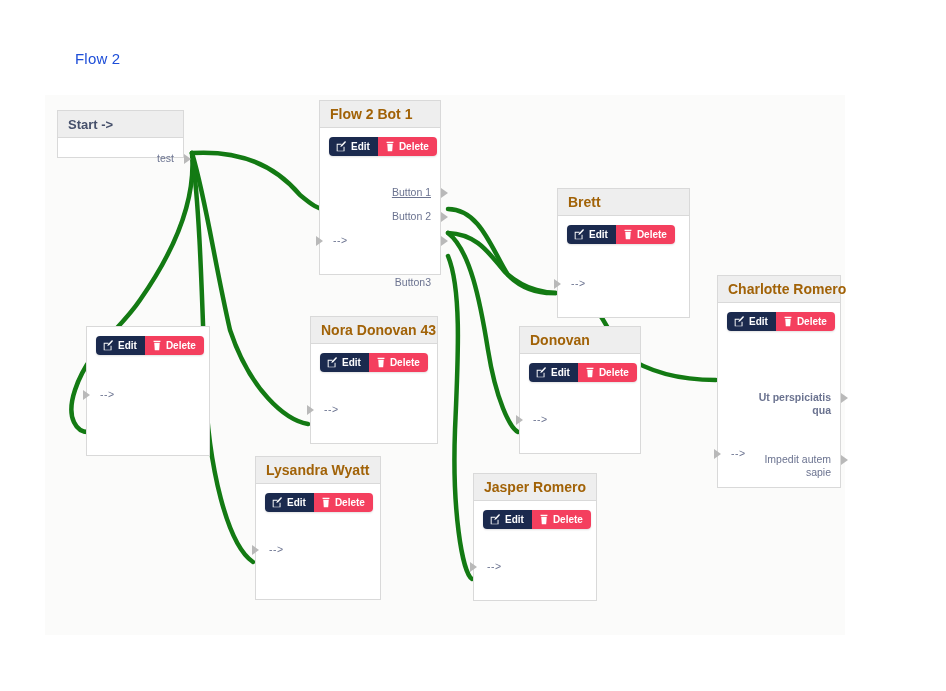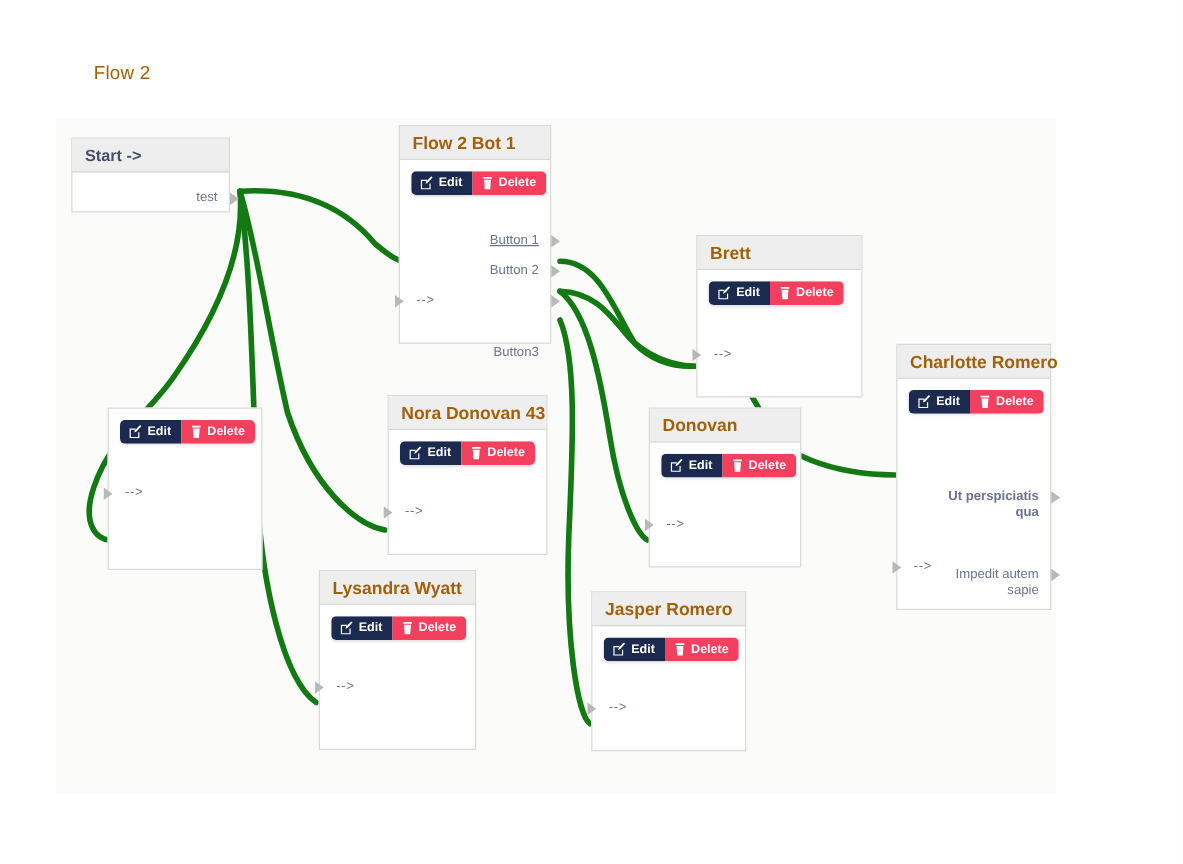--- a/index.html
+++ b/index.html
@@ -27,21 +27,21 @@
     width: 800px;
     height: 67px;
     background: #ffffff;
     box-sizing: border-box;
   }
   .flow-title {
     position: absolute;
     left: 30px;
     top: 22px;
     font-size: 15px;
-    color: #a16207;
+    color: #1d4ed8;
     letter-spacing: .2px;
   }
 
   
   .canvas {
     position: absolute;
     left: 45px;
     top: 95px;
     width: 800px;
     height: 540px;
@@ -160,21 +160,21 @@
         <path d="M 192,153 C 200,210 202,300 205,380 C 208,470 228,545 253,562"></path>
         <path d="M 448,209 C 480,209 492,250 508,275 C 528,295 550,293 556,293"></path>
         <path d="M 448,233 C 478,234 490,255 505,272 C 527,292 550,293 556,293"></path>
         <path d="M 448,233 C 470,250 480,300 488,350 C 496,400 510,428 518,432"></path>
         <path d="M 448,256 C 462,290 458,360 455,430 C 452,510 462,572 472,579"></path>
         <path d="M 600,315 C 610,330 616,345 624,355 C 660,380 706,380 716,380"></path>
       </g>
   </svg>
 
   <div id="nodes">
-      <div class="node start" style="left: 57px; top: 110px; width: 127px; height: 60px;">
+      <div class="node start" style="left: 57px; top: 110px; width: 127px; height: 48px;">
         <div class="node-header">
           <span class="node-title">Start -&gt;</span>
         </div>
         <div class="node-body">
           <div class="port-marker outmark" style="top: 16px;"></div>
           <div class="port out" style="top: 14px;">test</div>
         </div>
       </div>
       <div class="node" style="left: 319px; top: 100px; width: 122px; height: 175px;">
         <div class="node-header">

